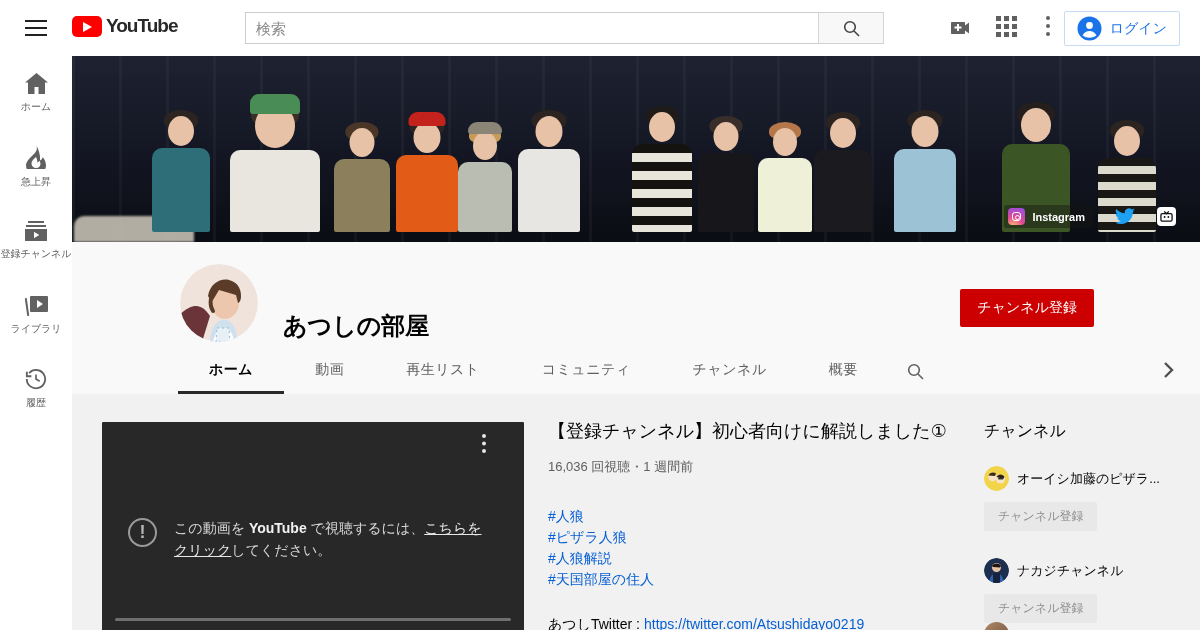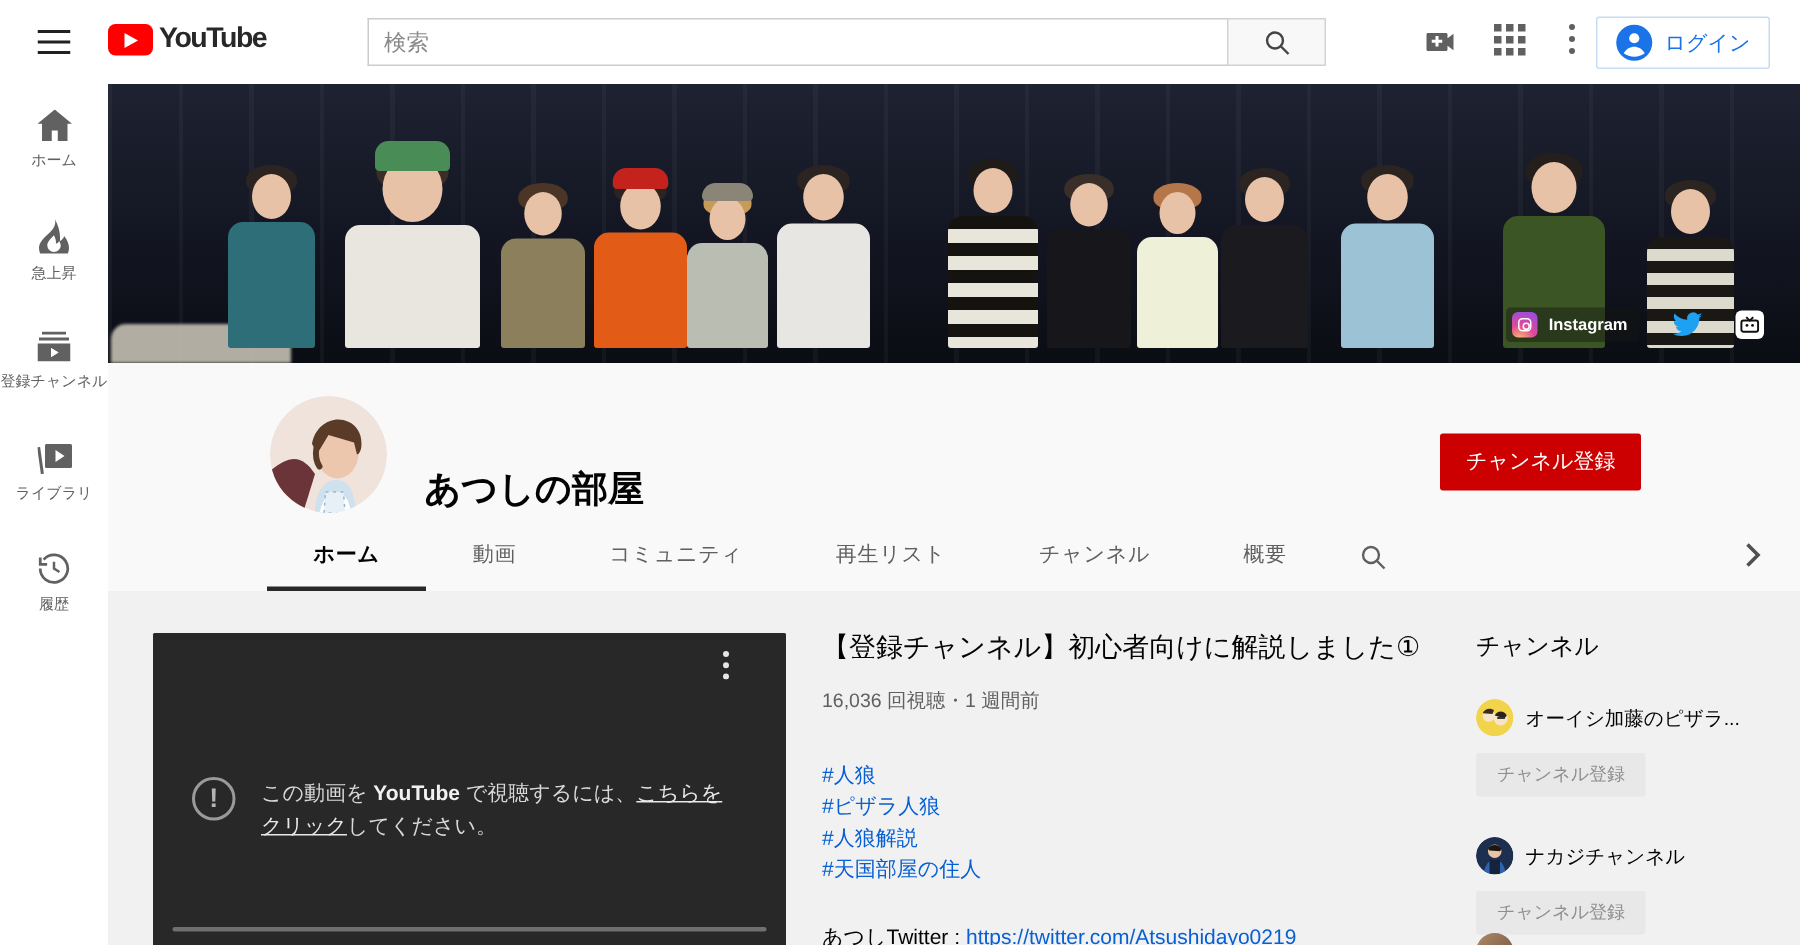--- a/index.html
+++ b/index.html
@@ -298,22 +298,22 @@
         <path d="M28 32c2-12 12-18 21-16 8 2 12 8 12 16 0 5-2 7-3 7l-2-8-17-5-6 10c-2 0-4-2-5-4z" fill="#5a3b28"></path>
         <path d="M31 34c-1 6 0 10 2 13" fill="none" stroke="#5a3b28" stroke-width="4" stroke-linecap="round"></path>
       </svg>
   </div>
   <h1 class="chan-name">あつしの部屋</h1>
   <button class="subscribe-red">チャンネル登録</button>
 
   <div class="tabs" style="position:absolute; left:106px; top:106px; height:46px;">
     <div class="tab active">ホーム</div>
     <div class="tab">動画</div>
+    <div class="tab">再生リスト</div>
     <div class="tab">コミュニティ</div>
-    <div class="tab">再生リスト</div>
     <div class="tab">チャンネル</div>
     <div class="tab">概要</div>
     <div class="tab-search">
       <svg width="17" height="17" viewBox="0 0 17 17" fill="none" stroke="#606060" stroke-width="1.6">
           <circle cx="7" cy="7" r="5.3"></circle>
           <line x1="11" y1="11" x2="16" y2="16"></line>
         </svg>
     </div>
   </div>
 </section>

